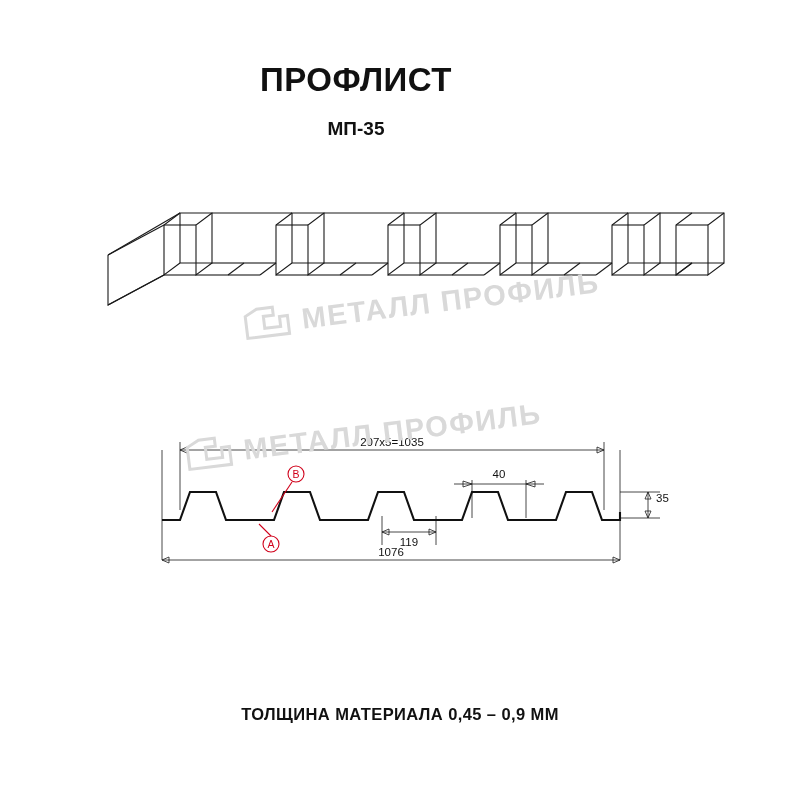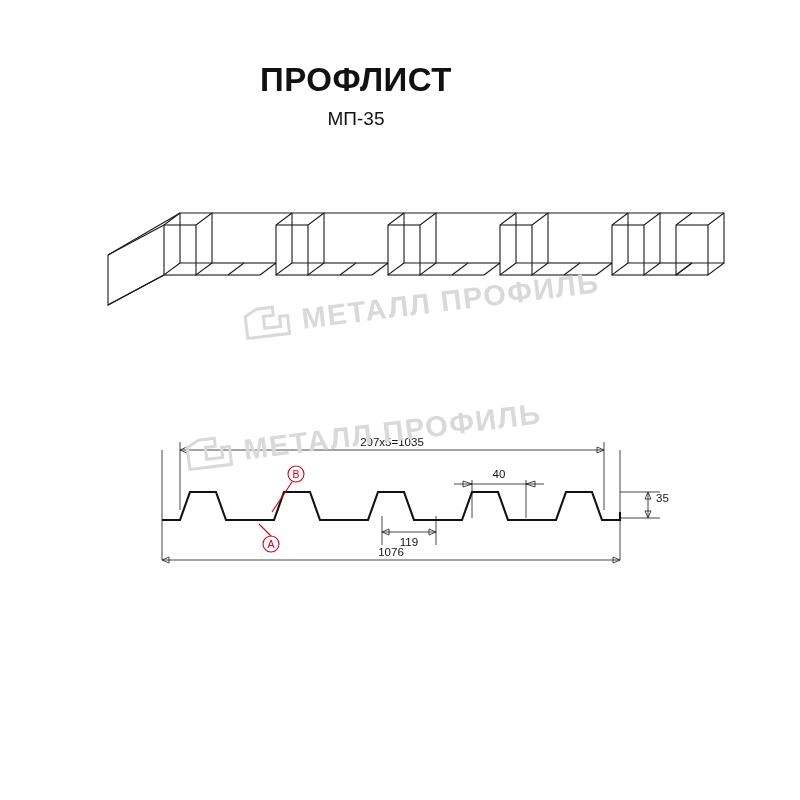--- a/index.html
+++ b/index.html
@@ -28,23 +28,23 @@
     text-align: center;
   }
   .main-title {
     font-size: 33px;
     font-weight: bold;
     letter-spacing: 0.5px;
     color: #111111;
     line-height: 1.1;
   }
   .sub-title {
-    margin-top: 10px;
+    margin-top: 20px;
     font-size: 19px;
-    font-weight: normal;
+    font-weight: bold;
     color: #111111;
   }
   .footer-note {
     position: absolute;
     top: 705px;
     left: 0;
     width: 800px;
     text-align: center;
     font-size: 16.5px;
     font-weight: bold;
@@ -288,14 +288,15 @@
     </svg>
   </div>
 
   <div class="watermark wm-bottom">
     <svg width="46" height="34" viewBox="0 0 46 34">
       <path d="M2 30 L2 8 L14 2 L30 2 L30 10 L20 10 L20 22 L36 22 L36 12 L44 12 L44 30 Z" fill="none" stroke="#d9d9d9" stroke-width="3"></path>
     </svg>
     <span class="wm-text">МЕТАЛЛ ПРОФИЛЬ</span>
   </div>
 
+  <div class="footer-note">ТОЛЩИНА МАТЕРИАЛА 0,45 – 0,9 ММ</div>
 
 </div>
 
 </body></html>

